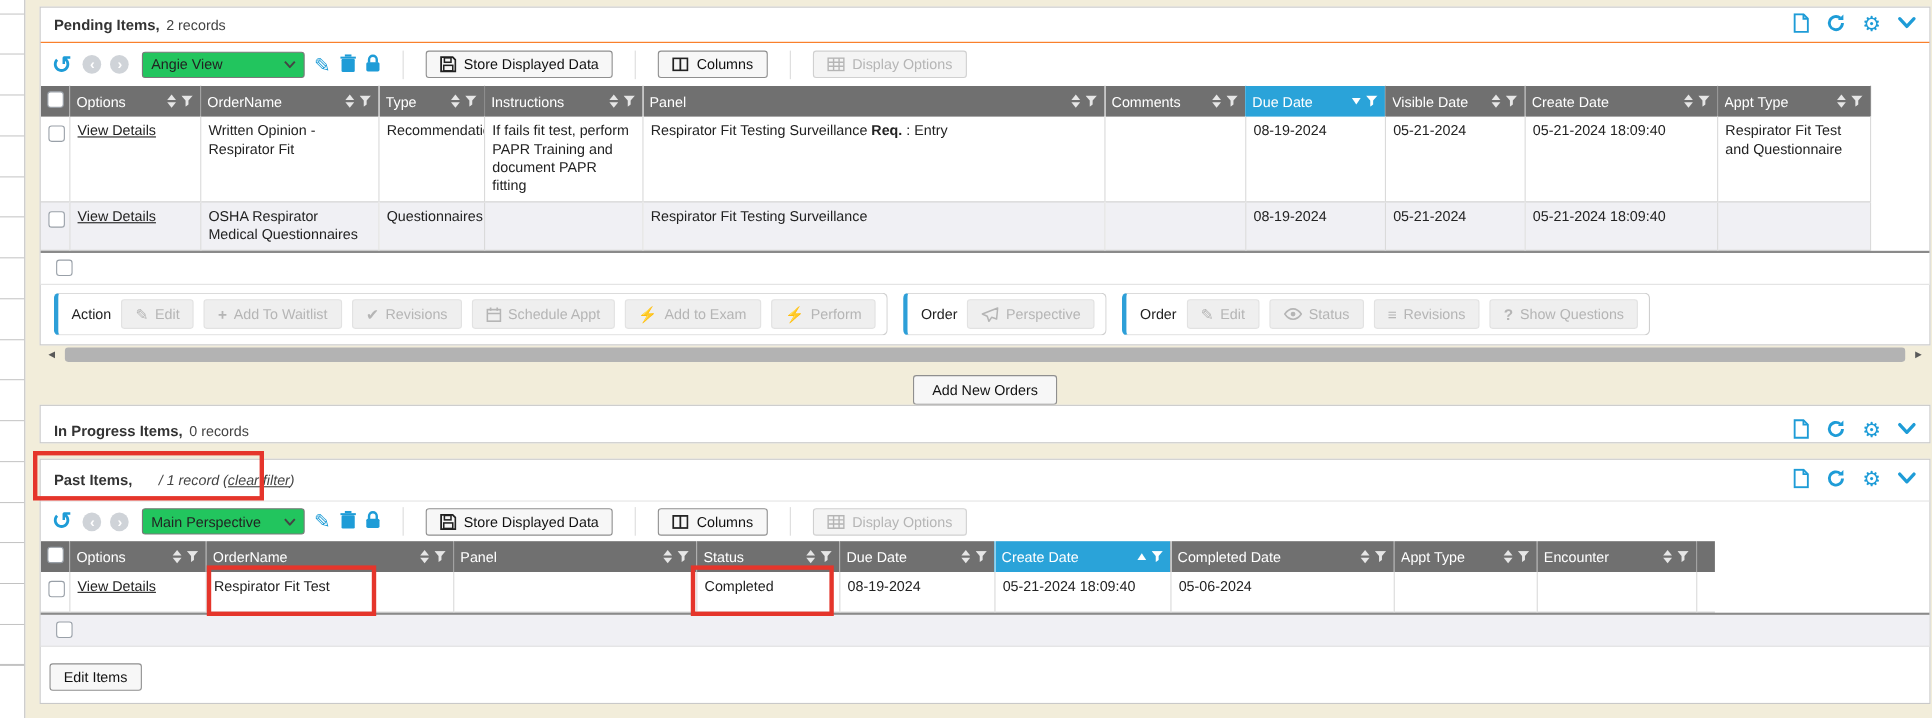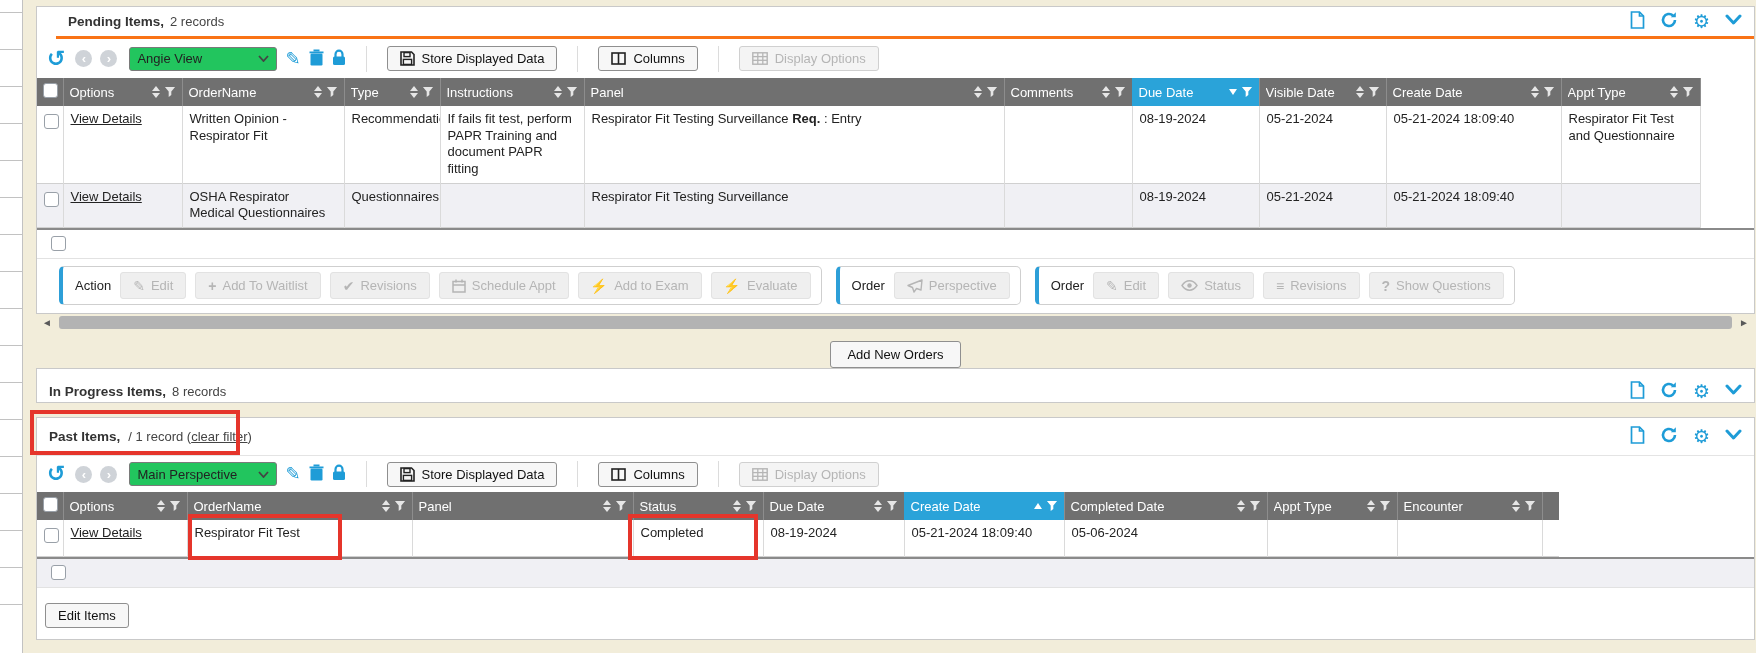--- a/index.html
+++ b/index.html
@@ -49,42 +49,42 @@
   td:first-child{border-left:none}
   tr.data{background:#fff;border-bottom:1px solid #d0d0d0}
   tr.alt{background:#f0f0f4}
   td.cbcell{text-align:center;padding-top:8px}
   .cb{display:inline-block;width:13px;height:13px;background:#fff;border:1.5px solid #99a0a8;border-radius:3px;box-sizing:content-box}
   a.celllink{color:#222;text-decoration:underline}
   .endline{height:2px;background:#8a8a8a}
   .emptyrow{height:28px;display:flex;align-items:center;padding-left:14px;background:#fff;border-bottom:1px solid #e2e2e2}
   .emptyrow.gray{background:#f0f0f4}
   
-  .actionrow{display:flex;align-items:center;gap:14px;padding-left:22px;height:54px}
+  .actionrow{display:flex;align-items:center;gap:14px;padding-left:12px;height:54px}
   .agroup{display:flex;align-items:center;gap:9px;padding:5px 10px 5px 12px;background:#fff;
           border:1px solid #cfcfcf;border-left:4px solid #2d9fd8;border-radius:5px}
   .aglabel{color:#222}
   .abtn{display:inline-flex;align-items:center;gap:6px;padding:5px 12px;background:#efefef;
         border:1px solid #e2e2e2;border-radius:3px;color:#b5b5b5;font-size:13px;white-space:nowrap}
   .aicon{color:#b5b5b5;font-size:14px;line-height:1}
   
   .hscroll{display:flex;align-items:center;height:20px;padding:0 5px}
   .sarrow{color:#595959;font-size:10px;line-height:1;flex:0 0 auto}
   .strack{flex:1 1 auto;height:13px;background:#b3b3b3;border-radius:3px;margin:0 7px}
   
   .redbox{position:absolute;border:4px solid #e5352b;z-index:50;pointer-events:none}
   .centerrow{position:absolute;left:36px;width:1719px;text-align:center}
 </style>
 </head>
 <body>
 
 <div class="left-rail"></div>
 
 <div class="panel" style="top:6px;height:308px;">
-  <div class="sec-head" style="height:32px;border-bottom:3px solid #f97316;margin-left:19px;">
+  <div class="sec-head" style="height:32px;border-bottom:1px solid #f97316;">
     <span class="sec-title">Pending Items,</span>
     <span class="sec-records">2 records</span>
     <span class="head-icons">
       <span><svg width="15" height="18" viewBox="0 0 15 18">
             <path d="M1.5 1h8l4 4v12h-12z" fill="#fff" stroke="#1e9cd7" stroke-width="1.7"></path>
             <path d="M9.5 1v4h4" fill="none" stroke="#1e9cd7" stroke-width="1.7"></path>
           </svg></span>
       <span><svg width="18" height="18" viewBox="0 0 18 18">
             <path d="M15 9a6 6 0 1 1-2-4.5" fill="none" stroke="#1e9cd7" stroke-width="2.6"></path>
             <path d="M15.8 1.2v5h-5z" fill="#1e9cd7"></path>
@@ -324,21 +324,21 @@
             <line x1="10" y1="0.5" x2="10" y2="3.5" stroke="#b5b5b5" stroke-width="1.5"></line>
           </svg>
           <span>Schedule Appt</span>
         </button>
       <button class="abtn">
           <span class="aicon">⚡</span>
           <span>Add to Exam</span>
         </button>
       <button class="abtn">
           <span class="aicon">⚡</span>
-          <span>Evaluate</span>
+          <span>Perform</span>
         </button>
     </div>
     <div class="agroup">
       <span class="aglabel">Order</span>
       <button class="abtn">
           <svg width="16" height="14" viewBox="0 0 16 14">
             <path d="M15 1L1 6.5l4.5 2L7 13l2.5-3.5L14 11z" fill="none" stroke="#b5b5b5" stroke-width="1.4" stroke-linejoin="round"></path>
           </svg>
           <span>Perspective</span>
         </button>
@@ -376,42 +376,42 @@
 
 <div class="centerrow" style="top:341px;">
   <button class="btn" style="padding:5px 16px;">
       <span>Add New Orders</span>
     </button>
 </div>
 
 <div class="panel" style="top:368px;height:35px;">
   <div class="sec-head" style="height:44px;">
     <span class="sec-title">In Progress Items,</span>
-    <span class="sec-records">8 records</span>
+    <span class="sec-records">0 records</span>
     <span class="head-icons">
       <span><svg width="15" height="18" viewBox="0 0 15 18">
             <path d="M1.5 1h8l4 4v12h-12z" fill="#fff" stroke="#1e9cd7" stroke-width="1.7"></path>
             <path d="M9.5 1v4h4" fill="none" stroke="#1e9cd7" stroke-width="1.7"></path>
           </svg></span>
       <span><svg width="18" height="18" viewBox="0 0 18 18">
             <path d="M15 9a6 6 0 1 1-2-4.5" fill="none" stroke="#1e9cd7" stroke-width="2.6"></path>
             <path d="M15.8 1.2v5h-5z" fill="#1e9cd7"></path>
           </svg></span>
       <span class="gear">⚙</span>
       <span><svg width="17" height="12" viewBox="0 0 17 12">
             <path d="M2 2l6.5 7L15 2" fill="none" stroke="#1e9cd7" stroke-width="3" stroke-linecap="round" stroke-linejoin="round"></path>
           </svg></span>
     </span>
   </div>
 </div>
 
 <div class="panel" style="top:417px;height:223px;">
   <div class="sec-head" style="height:38px;border-bottom:1px solid #e4e4e4;">
     <span class="sec-title">Past Items,</span>
-    <span class="sec-records" style="margin-left:8px;">
+    <span class="sec-records" style="margin-left:24px;font-style:italic;">
       <span>/ 1 record (</span><a class="celllink" href="#" style="color:#444;">clear filter</a><span>)</span>
     </span>
     <span class="head-icons">
       <span><svg width="15" height="18" viewBox="0 0 15 18">
             <path d="M1.5 1h8l4 4v12h-12z" fill="#fff" stroke="#1e9cd7" stroke-width="1.7"></path>
             <path d="M9.5 1v4h4" fill="none" stroke="#1e9cd7" stroke-width="1.7"></path>
           </svg></span>
       <span><svg width="18" height="18" viewBox="0 0 18 18">
             <path d="M15 9a6 6 0 1 1-2-4.5" fill="none" stroke="#1e9cd7" stroke-width="2.6"></path>
             <path d="M15.8 1.2v5h-5z" fill="#1e9cd7"></path>

